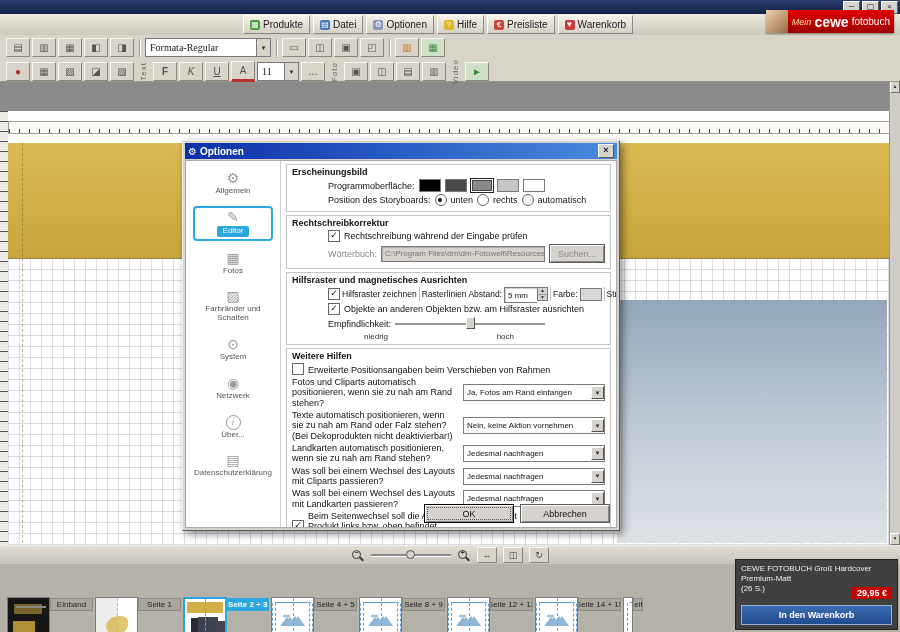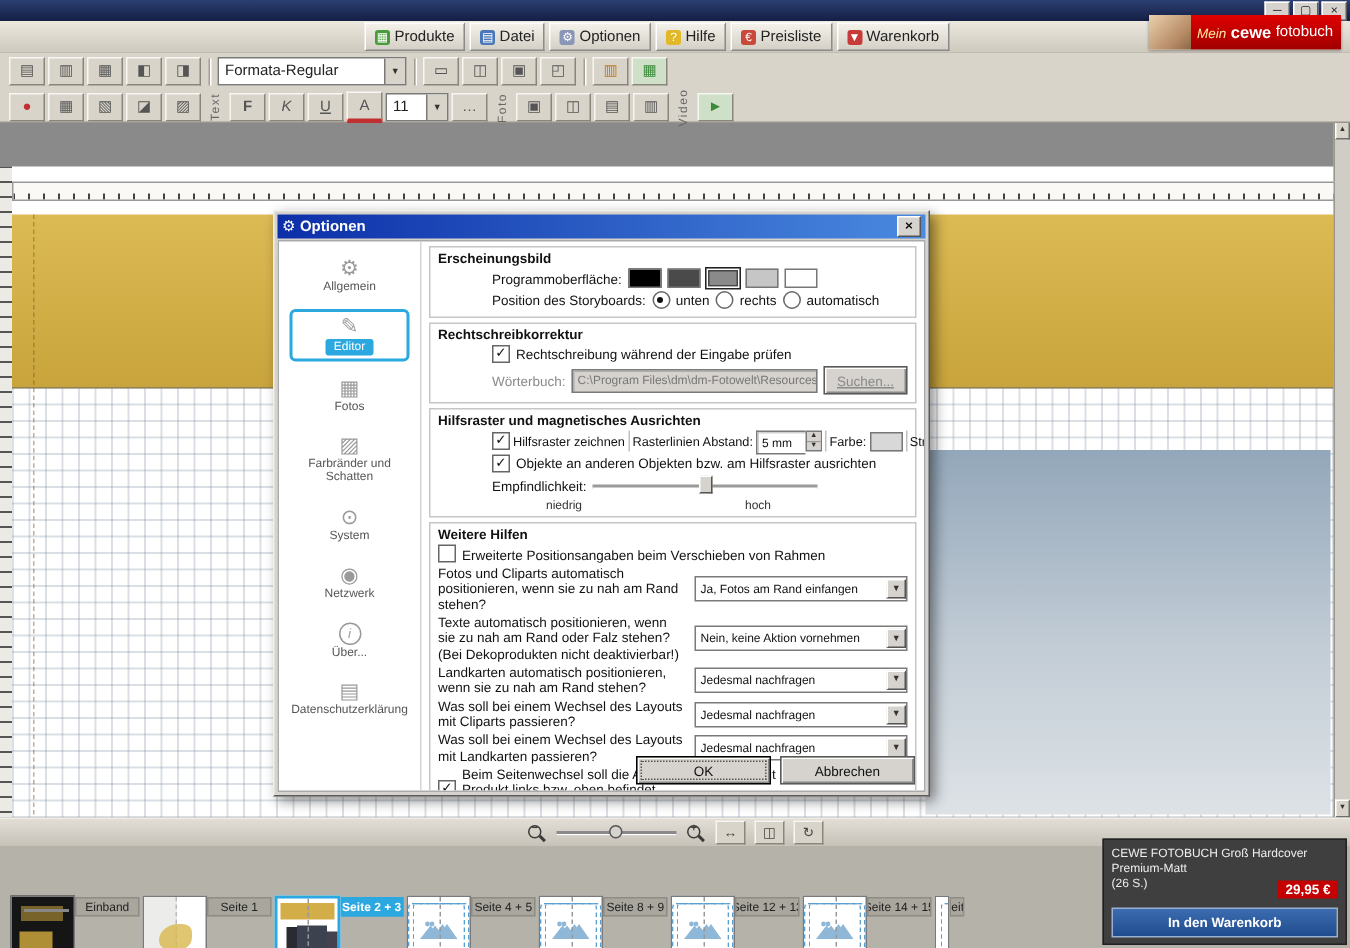--- a/index.html
+++ b/index.html
@@ -14,31 +14,31 @@
   .menubar{position:absolute;top:14px;left:0;right:0;height:21px;background:linear-gradient(180deg,#ece8de,#cdc9bd);
            border-bottom:1px solid #a8a49a;display:flex;align-items:center;z-index:2;}
   .menu-buttons{display:flex;gap:3px;margin-left:243px;}
   .menu-btn{display:flex;align-items:center;gap:3px;height:17px;padding:0 6px;font-size:10px;color:#222;
             background:linear-gradient(180deg,#f4f1ea,#d4d0c6);border:1px solid;border-color:#fff #8a8a8a #8a8a8a #fff;}
   .menu-ico{width:10px;height:10px;font-size:8px;line-height:10px;color:#fff;text-align:center;border-radius:2px;}
   .brand{position:absolute;top:10px;right:6px;width:128px;height:23px;display:flex;z-index:4;box-shadow:0 1px 2px rgba(0,0,0,.4);text-align:center;}
   .brand-photo{width:28px;background:linear-gradient(135deg,#ecd0ae,#b58a64 70%,#8a6648);}
   .brand-text{flex:1;background:linear-gradient(180deg,#e00000,#a00000);color:#fff;display:flex;align-items:center;padding:0 4px;gap:3px;white-space:nowrap;}
   .brand-mein{font-style:italic;color:#ffe9a0;font-size:9px;}
-  .brand-name{font-weight:bold;font-size:11px;}
+  .brand-name{font-weight:bold;font-size:14px;}
   .brand-suffix{font-size:10px;}
 
   
   .toolbar{position:absolute;top:35px;left:0;right:0;height:46px;background:#d8d4ca;border-bottom:1px solid #9a968c;z-index:2;}
   .trow{position:absolute;left:6px;display:flex;align-items:center;gap:2px;}
   .trow1{top:3px;} .trow2{top:24px;}
   .tbtn{min-width:18px;height:17px;display:flex;align-items:center;justify-content:center;padding:0 2px;
         background:#d8d4ca;border:1px solid;border-color:#f8f6f2 #8a867c #8a867c #f8f6f2;font-size:10px;color:#555;}
   .tbtn.red{color:#c03030;} .tbtn.green{color:#3a8a3a;background:#cfe0c8;} .tbtn.orange{color:#c07820;}
-  .combo{display:flex;height:17px;background:#fff;border:1px solid #7a7a7a;align-items:center;}
+  .combo{display:flex;height:17px;background:#fff;border:1px solid #7a7a7a;align-items:center;font-family:Liberation Serif, serif;}
   .combo-val{padding:0 4px;font-size:10px;color:#222;min-width:102px;white-space:nowrap;}
   .combo-val.small{min-width:18px;}
   .combo-arrow{width:13px;height:100%;background:#d8d4ca;border-left:1px solid #7a7a7a;display:flex;align-items:center;justify-content:center;font-size:6px;color:#333;}
   .vlabel{writing-mode:vertical-rl;transform:rotate(180deg);font-size:8px;color:#666;margin:0 3px;letter-spacing:1px;}
   .sep{width:1px;height:18px;background:#a29e94;margin:0 3px;box-shadow:1px 0 0 #fff;}
 
   
   .workspace{position:absolute;top:81px;left:0;right:0;height:464px;background:#8a8a8a;}
   .vscroll{position:absolute;right:0;top:0;bottom:0;width:10px;background:#d0cdc6;border-left:1px solid #9a968c;}
   .sarrow{position:absolute;left:0;right:0;height:10px;background:#d8d4ca;border:1px solid;border-color:#fff #6f6f6f #6f6f6f #fff;
@@ -88,21 +88,21 @@
   .radio{width:10px;height:10px;border-radius:50%;border:1px solid #666;background:#fff;position:relative;display:inline-block;flex:0 0 auto;}
   .radio.on::after{content:'';position:absolute;left:2.5px;top:2.5px;width:4px;height:4px;border-radius:50%;background:#111;}
   .cb{width:10px;height:10px;border:1px solid #666;background:#fff;display:inline-flex;align-items:center;justify-content:center;
       font-size:9px;color:#111;flex:0 0 auto;line-height:9px;}
   .cb.on::after{content:'✓';margin-top:-1px;}
   .field{background:#fff;border:1px solid #7a7a7a;box-shadow:inset 1px 1px 0 rgba(0,0,0,.18);height:14px;display:flex;
          align-items:center;padding:0 3px;font-size:8px;white-space:nowrap;overflow:hidden;}
   .field.disabled{background:#d6d3ce;color:#777;}
   .btn{background:#d6d3ce;border:1px solid #5a5a5a;box-shadow:inset 1px 1px 0 #fff,inset -1px -1px 0 #8a8a8a;
        height:17px;padding:0 8px;font-size:9px;display:inline-flex;align-items:center;justify-content:center;color:#111;}
-  .btn.disabled{color:#8a8a8a;text-decoration:underline;}
+  .btn.disabled{color:#8a8a8a;}
   .spin{display:flex;height:14px;flex:0 0 auto;}
   .spin .field{border-right:none;width:26px;}
   .spin-arrows{width:11px;display:flex;flex-direction:column;border:1px solid #7a7a7a;box-sizing:border-box;}
   .spin-arrows div{flex:1;background:#d6d3ce;font-size:5px;line-height:5px;text-align:center;color:#333;}
   .spin-arrows div:first-child{border-bottom:1px solid #999;}
   .select{display:flex;height:15px;background:#fff;border:1px solid #7a7a7a;align-items:center;width:140px;flex:0 0 auto;}
   .select .val{flex:1;padding:0 3px;font-size:8px;white-space:nowrap;overflow:hidden;}
   .select .arr{width:13px;height:13px;background:#d6d3ce;border:1px solid;border-color:#fff #555 #555 #fff;font-size:6px;
                display:flex;align-items:center;justify-content:center;color:#333;box-sizing:border-box;}
   .slider{position:relative;width:150px;height:13px;flex:0 0 auto;}

